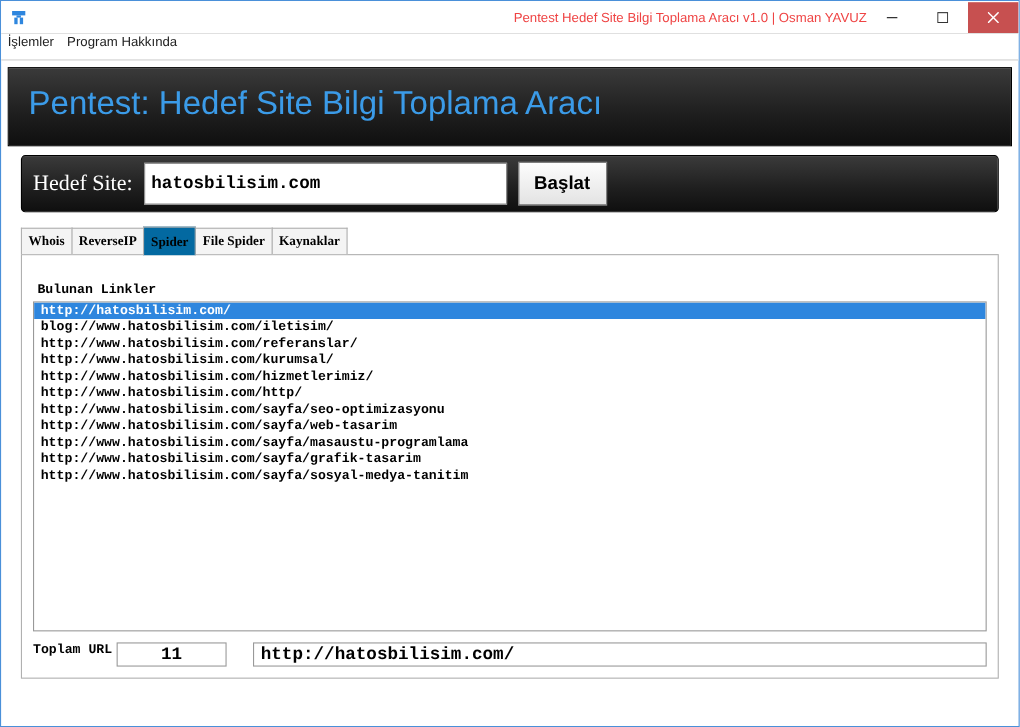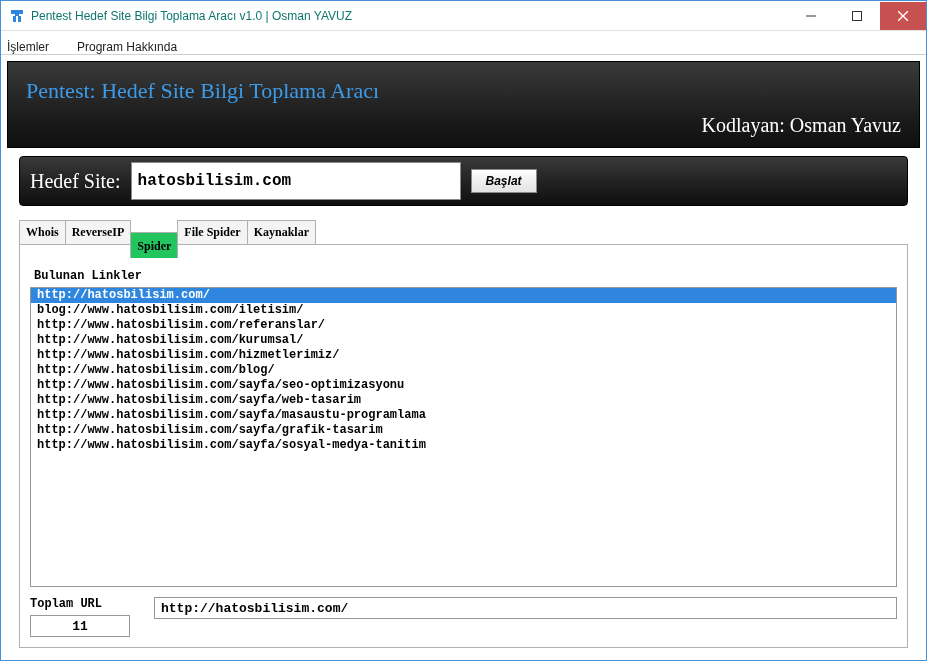--- a/index.html
+++ b/index.html
@@ -19,55 +19,55 @@
   align-items: center;
   border-bottom: 1px solid #e0e0e0;
 }
 .titlebar .icon {
   width: 16px; height: 16px;
   margin: 0 6px 0 8px;
   display: flex; align-items: center; justify-content: center;
 }
 .titlebar .title {
   flex: 1;
-  text-align: left;
-  color: #0f766e;
+  text-align: right;
+  color: #ef4444;
   font-size: 12px;
 }
 .win-controls { display: flex; }
 .win-btn {
   width: 46px; height: 28px;
   display: flex; align-items: center; justify-content: center;
   color: #555;
   font-family: Arial, sans-serif;
 }
 .win-btn.close { background: #c75050; color: #fff; }
 .win-btn svg { display: block; }
 
 .menubar {
   height: 24px;
   display: flex;
-  align-items: flex-end;
+  align-items: flex-start;
   padding: 0 6px;
-  gap: 28px;
+  gap: 12px;
   background: #fff;
   border-bottom: 1px solid #d0d0d0;
 }
 .menubar span { color: #222; cursor: default; }
 
 .banner {
   margin: 6px 6px 0 6px;
   background: linear-gradient(to bottom, #3a3a3a 0%, #1e1e1e 60%, #0f0f0f 100%);
   border: 1px solid #000;
   padding: 16px 18px 10px 18px;
 }
 .banner h1 {
-  font-family: Liberation Serif, serif;
+  font-family: Liberation Sans, sans-serif;
   font-weight: normal;
-  font-size: 22px;
+  font-size: 30px;
   color: #3b9be8;
   margin-bottom: 10px;
 }
 .banner .author {
   text-align: right;
   color: #fff;
   font-family: "Palatino Linotype", Georgia, serif;
   font-size: 20px;
 }
 
@@ -89,28 +89,27 @@
 .targetbar input {
   width: 330px;
   height: 38px;
   padding: 2px 6px;
   font-family: "Courier New", monospace;
   font-size: 16px;
   font-weight: bold;
   border: 1px solid #888;
 }
 .targetbar button {
-  height: 24px;
+  height: 40px;
   padding: 0 14px;
   background: linear-gradient(to bottom, #fdfdfd, #e3e3e3);
   border: 1px solid #888;
   font-weight: bold;
-  font-size: 12px;
+  font-size: 17px;
   cursor: pointer;
-  font-style: italic;
 }
 
 .tabs {
   margin: 6px 18px 0 18px;
   display: flex;
   align-items: flex-end;
   position: relative;
   z-index: 2;
 }
 .tab {
@@ -119,24 +118,24 @@
   border-bottom: none;
   background: #f4f4f4;
   font-family: Liberation Serif, serif;
   font-size: 12px;
   font-weight: bold;
   margin-right: -1px;
   position: relative;
   cursor: default;
 }
 .tab.active {
-  background: #22c55e;
+  background: #0369a1;
   z-index: 3;
   padding-top: 6px;
-  top: 14px;
+  top: 1px;
 }
 
 .tabpanel {
   margin: 0 18px 6px 18px;
   border: 1px solid #b0b0b0;
   background: #fff;
   padding: 8px 10px 10px 10px;
   position: relative;
 }
 .group-label {
@@ -165,32 +164,32 @@
   background: #2e86de;
   color: #fff;
 }
 
 .footer {
   display: flex;
   align-items: flex-start;
   margin-top: 10px;
   gap: 24px;
 }
-.footer .col { display: flex; flex-direction: column; gap: 4px; }
+.footer .col { display: flex; gap: 4px; }
 .footer .col.wide { flex: 1; }
 .footer .hdr {
   font-family: "Courier New", monospace;
   font-size: 12px;
   font-weight: bold;
 }
 .footer input {
   height: 22px;
   padding: 2px 6px;
   font-family: "Courier New", monospace;
-  font-size: 13px;
+  font-size: 16px;
   font-weight: bold;
   border: 1px solid #999;
   background: #fff;
 }
 .footer .count {
   width: 100px;
   text-align: center;
 }
 .footer .addr { width: 100%; }
 </style>
@@ -227,21 +226,20 @@
   </div>
 </div>
 
 <div class="menubar">
   <span>İşlemler</span>
   <span>Program Hakkında</span>
 </div>
 
 <div class="banner">
   <h1>Pentest: Hedef Site Bilgi Toplama Aracı</h1>
-  <div class="author">Kodlayan: Osman Yavuz</div>
 </div>
 
 <div class="targetbar">
   <span class="label">Hedef Site:</span>
   <input type="text" value="hatosbilisim.com" style="">
   <button>Başlat</button>
 </div>
 
 <div class="tabs" id="tab-strip">
     <div class="tab">Whois</div>
@@ -252,21 +250,21 @@
   </div>
 
 <div class="tabpanel">
   <div class="group-label">Bulunan Linkler</div>
   <div class="listbox" id="links-listbox">
       <div class="list-item selected">http://hatosbilisim.com/</div>
       <div class="list-item">blog://www.hatosbilisim.com/iletisim/</div>
       <div class="list-item">http://www.hatosbilisim.com/referanslar/</div>
       <div class="list-item">http://www.hatosbilisim.com/kurumsal/</div>
       <div class="list-item">http://www.hatosbilisim.com/hizmetlerimiz/</div>
-      <div class="list-item">http://www.hatosbilisim.com/blog/</div>
+      <div class="list-item">http://www.hatosbilisim.com/http/</div>
       <div class="list-item">http://www.hatosbilisim.com/sayfa/seo-optimizasyonu</div>
       <div class="list-item">http://www.hatosbilisim.com/sayfa/web-tasarim</div>
       <div class="list-item">http://www.hatosbilisim.com/sayfa/masaustu-programlama</div>
       <div class="list-item">http://www.hatosbilisim.com/sayfa/grafik-tasarim</div>
       <div class="list-item">http://www.hatosbilisim.com/sayfa/sosyal-medya-tanitim</div>
     </div>
 
   <div class="footer">
     <div class="col">
       <span class="hdr">Toplam URL</span>

